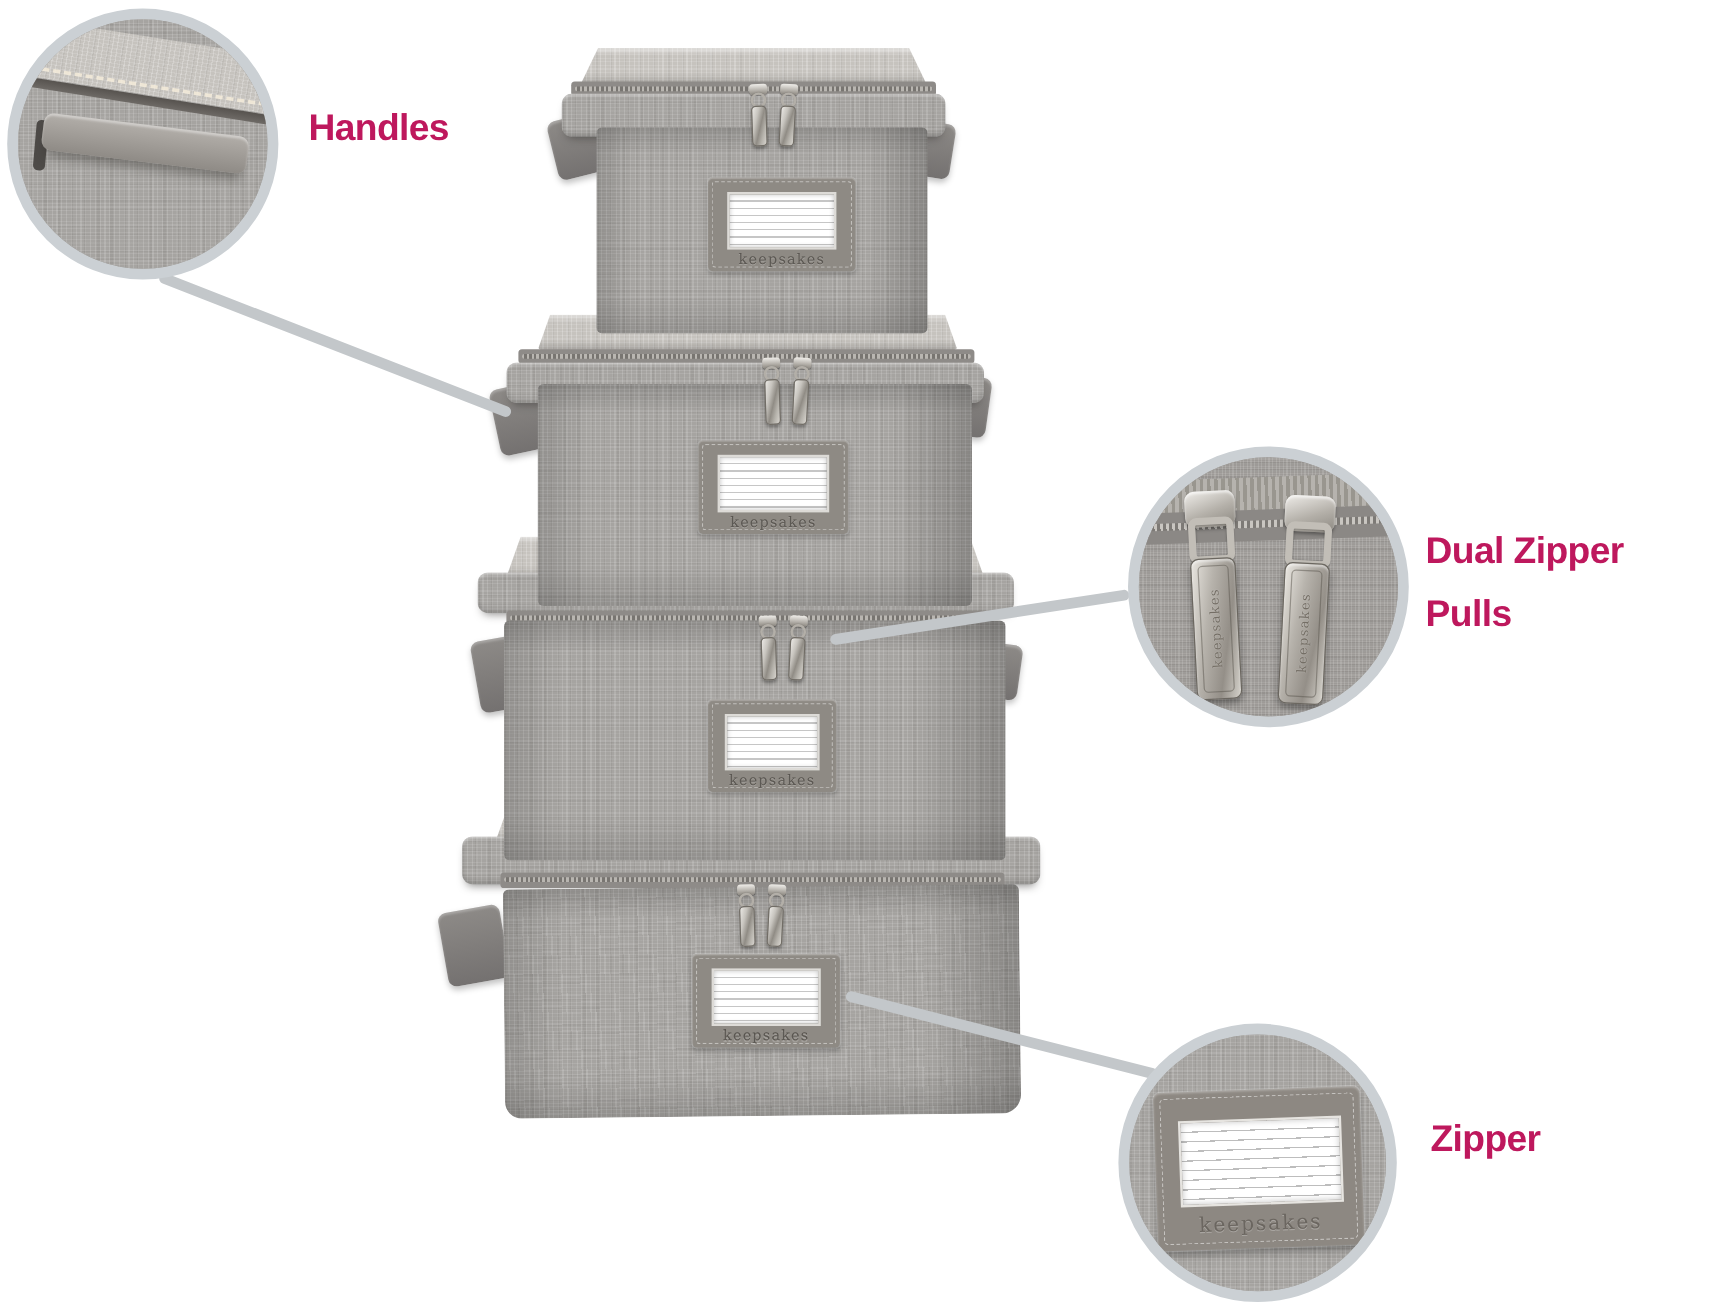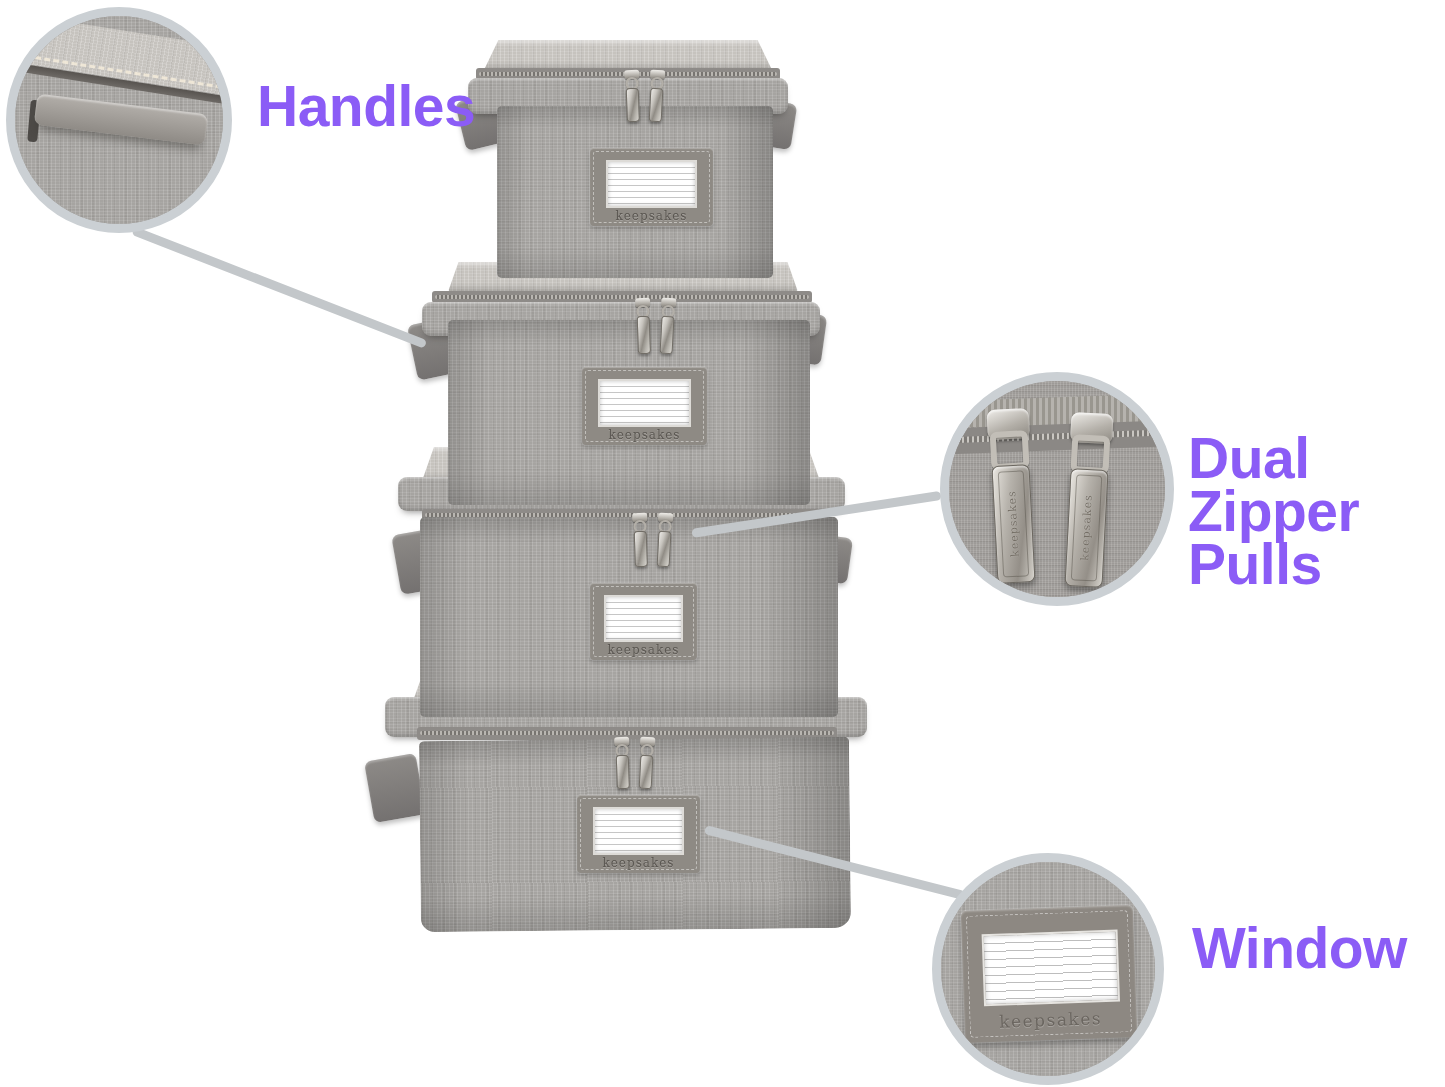--- a/index.html
+++ b/index.html
@@ -158,21 +158,21 @@
       background:#8d8882;border-radius:6px;
       box-shadow:0 0 0 1px rgba(255,255,255,.2), 0 4px 6px rgba(0,0,0,.3), inset 0 1px 2px rgba(255,255,255,.3);}
   .c3 .frame3::before{content:"";position:absolute;inset:5px;border:1px dashed rgba(255,255,255,.5);border-radius:4px;}
   .c3 .card3{position:absolute;left:20px;top:24px;width:132px;height:68px;
       background:repeating-linear-gradient(180deg,#ffffff 0 7px,#bdbdbd 7px 8px);
       border:2px solid #e6e4e0;box-shadow:inset 0 0 5px rgba(0,0,0,.25);}
   .c3 .brand3{position:absolute;left:0;right:0;bottom:10px;text-align:center;
       font-family:"DejaVu Serif",serif;font-size:17px;letter-spacing:1.5px;color:#6b6660;
       text-shadow:0 1px 0 rgba(255,255,255,.25);}
   
-  .feature-label{position:absolute;font-weight:700;color:#8b5cf6;font-size:57px;line-height:53px;
+  .feature-label{position:absolute;font-weight:700;color:#be185d;font-size:31px;line-height:53px;
       letter-spacing:-0.5px;z-index:60;}
   .feature-label span{display:block;}
   .lbl-handles{left:257px;top:80px;}
   .lbl-zip{left:1188px;top:432px;width:300px;}
   .lbl-id{left:1192px;top:922px;width:240px;}
 </style>
 </head>
 <body>
 
 <div class="canvas">
@@ -320,16 +320,16 @@
   </div>
 
   <div class="feature-label lbl-handles">
     <span>Handles</span>
   </div>
   <div class="feature-label lbl-zip">
     <span>Dual Zipper</span>
     <span>Pulls</span>
   </div>
   <div class="feature-label lbl-id">
-    <span>Window</span>
+    <span>Zipper</span>
   </div>
 
 </div>
 
 </body></html>

